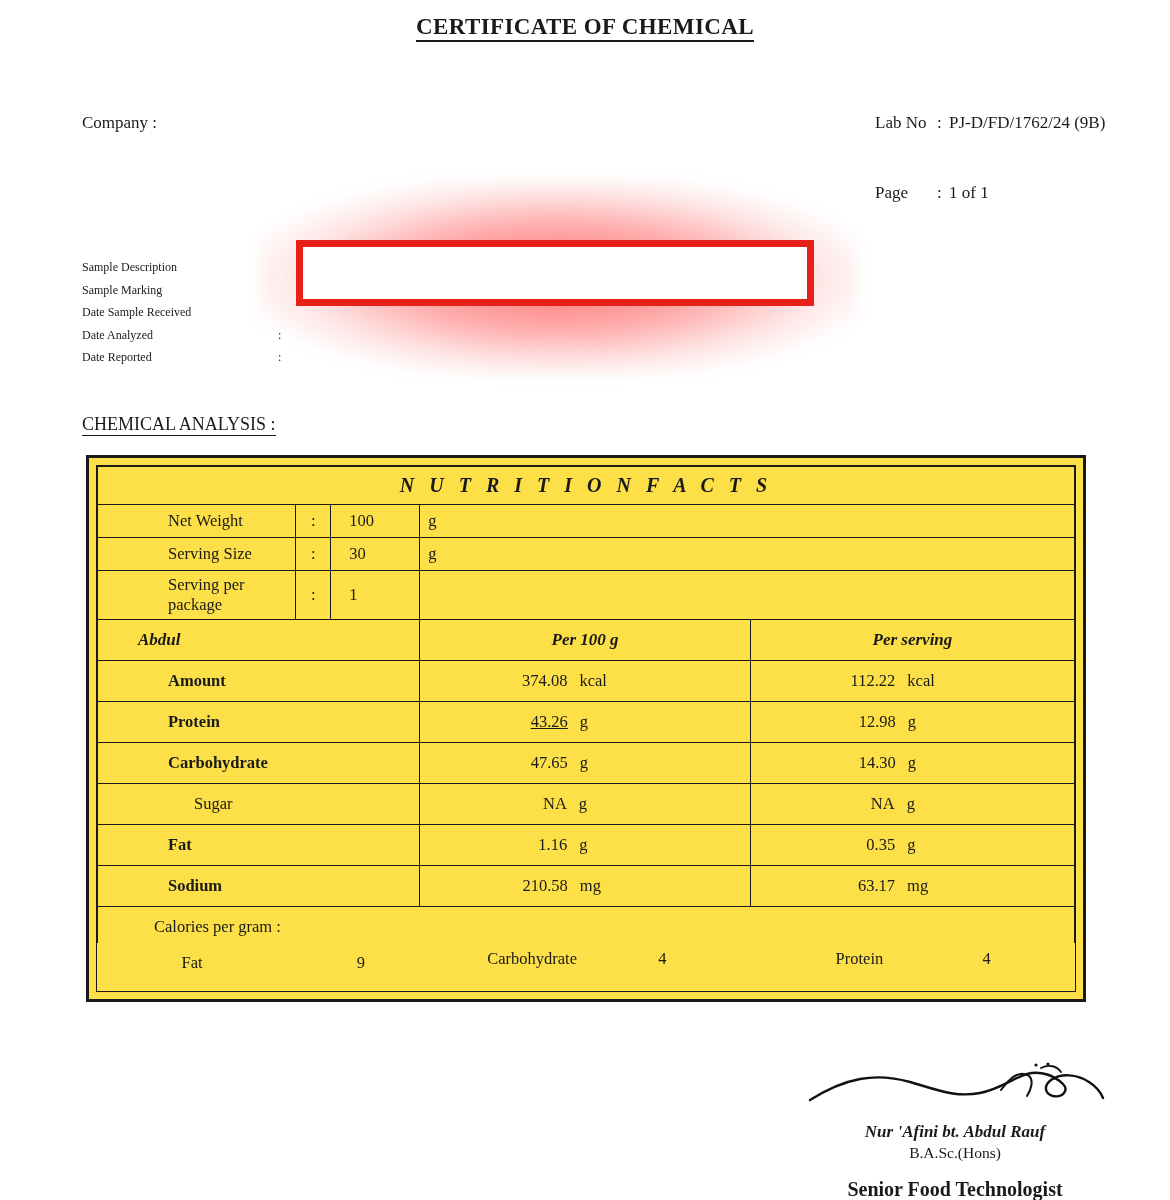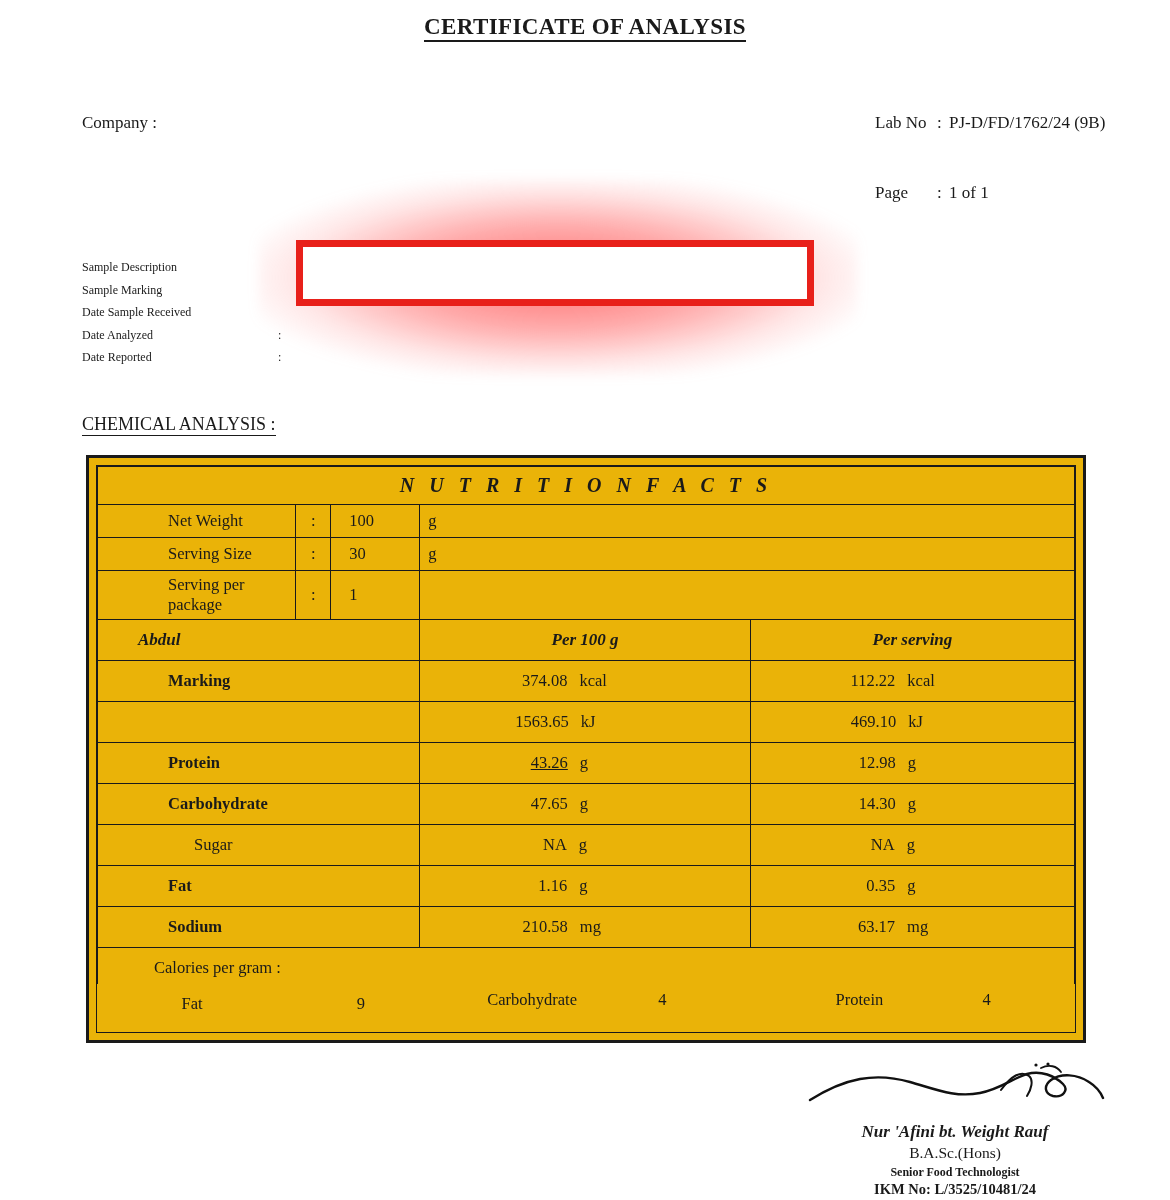--- a/index.html
+++ b/index.html
@@ -121,21 +121,21 @@
   }
 
   
   .nf-outer {
     position: absolute;
     left: 86px;
     top: 455px;
     width: 1000px;
     border: 3px solid #1a1a1a;
     box-sizing: border-box;
-    background: #eab308;
+    background: #fde047;
   }
   .nf-inner {
     margin: 7px;
     border: 1.5px solid #1a1a1a;
   }
   table.nf {
     border-collapse: collapse;
     width: 100%;
     font-size: 16.5px;
   }
@@ -213,30 +213,30 @@
     text-align: center;
   }
   .sig-svg { display: block; margin: 0 auto; }
   .sig-name {
     font-weight: bold;
     font-style: italic;
     font-size: 17px;
     margin-top: 2px;
   }
   .sig-qual { font-size: 15.5px; margin-top: 2px; }
-  .sig-role { font-weight: bold; font-size: 12px; margin-top: 3px; }
+  .sig-role { font-weight: bold; font-size: 20px; margin-top: 16px; }
   .sig-ikm  { font-weight: bold; font-size: 14.5px; margin-top: 1px; }
 </style>
 </head>
 <body>
 
 <div class="page">
 
   <div class="doc-title">
-    <span>CERTIFICATE OF ANALYSIS</span>
+    <span>CERTIFICATE OF CHEMICAL</span>
   </div>
 
   <div class="company-label">Company :</div>
 
   <div class="labno-row">
     <span class="lbl">Lab No</span><span class="colon">:</span><span>PJ-D/FD/1762/24 (9B)</span>
   </div>
 
   <div class="page-row">
     <span class="lbl">Page</span><span class="colon">:</span><span>1 of 1</span>
@@ -294,21 +294,21 @@
             <td class="meta-unit" colspan="2"></td>
           </tr>
 
           <tr>
             <td class="hdr-amount" colspan="3">Abdul</td>
             <td class="hdr-cell">Per 100 g</td>
             <td class="hdr-cell">Per serving</td>
           </tr>
 
           <tr>
-            <td class="nutrient-name" colspan="3">Marking</td>
+            <td class="nutrient-name" colspan="3">Amount</td>
             <td>
               <table style="width:100%;border-collapse:collapse;">
                   <tbody>
                     <tr>
                 <td class="val" style="border:none;">374.08</td>
                 <td class="unit" style="border:none;">kcal</td>
               </tr>
                   </tbody>
                 </table>
             </td>
@@ -317,43 +317,20 @@
                   <tbody>
                     <tr>
                 <td class="val" style="border:none;">112.22</td>
                 <td class="unit" style="border:none;">kcal</td>
               </tr>
                   </tbody>
                 </table>
             </td>
           </tr>
 
-          <tr>
-            <td class="nutrient-name" colspan="3"></td>
-            <td>
-              <table style="width:100%;border-collapse:collapse;">
-                  <tbody>
-                    <tr>
-                <td class="val" style="border:none;">1563.65</td>
-                <td class="unit" style="border:none;">kJ</td>
-              </tr>
-                  </tbody>
-                </table>
-            </td>
-            <td>
-              <table style="width:100%;border-collapse:collapse;">
-                  <tbody>
-                    <tr>
-                <td class="val" style="border:none;">469.10</td>
-                <td class="unit" style="border:none;">kJ</td>
-              </tr>
-                  </tbody>
-                </table>
-            </td>
-          </tr>
 
           <tr>
             <td class="nutrient-name" colspan="3">Protein</td>
             <td>
               <table style="width:100%;border-collapse:collapse;text-decoration:underline;">
                   <tbody>
                     <tr>
                 <td class="val" style="border:none;">43.26</td>
                 <td class="unit" style="border:none;">g</td>
               </tr>
@@ -501,19 +478,19 @@
   </div>
 
   <div class="sig-area">
     <svg class="sig-svg" width="300" height="60" viewBox="0 0 300 60">
       <path d="M5 40 C 40 18, 70 12, 105 22 C 130 29, 150 38, 175 33 C 196 29, 208 18, 222 14 C 236 10, 250 16, 258 24 C 264 30, 258 38, 248 36 C 240 34, 238 26, 246 20 C 256 13, 272 14, 284 22 C 292 27, 296 33, 298 38" fill="none" stroke="#111" stroke-width="2.4" stroke-linecap="round"></path>
       <path d="M196 30 C 206 16, 216 10, 224 16 C 229 20, 226 30, 222 36" fill="none" stroke="#111" stroke-width="2" stroke-linecap="round"></path>
       <path d="M236 8 C 244 4, 252 6, 256 12" fill="none" stroke="#111" stroke-width="1.8" stroke-linecap="round"></path>
       <circle cx="231" cy="5" r="1.6" fill="#111"></circle>
       <circle cx="243" cy="4" r="1.6" fill="#111"></circle>
     </svg>
-    <div class="sig-name">Nur 'Afini bt. Weight Rauf</div>
+    <div class="sig-name">Nur 'Afini bt. Abdul Rauf</div>
     <div class="sig-qual">B.A.Sc.(Hons)</div>
     <div class="sig-role">Senior Food Technologist</div>
     <div class="sig-ikm">IKM No: L/3525/10481/24</div>
   </div>
 
 </div>
 
 </body></html>

